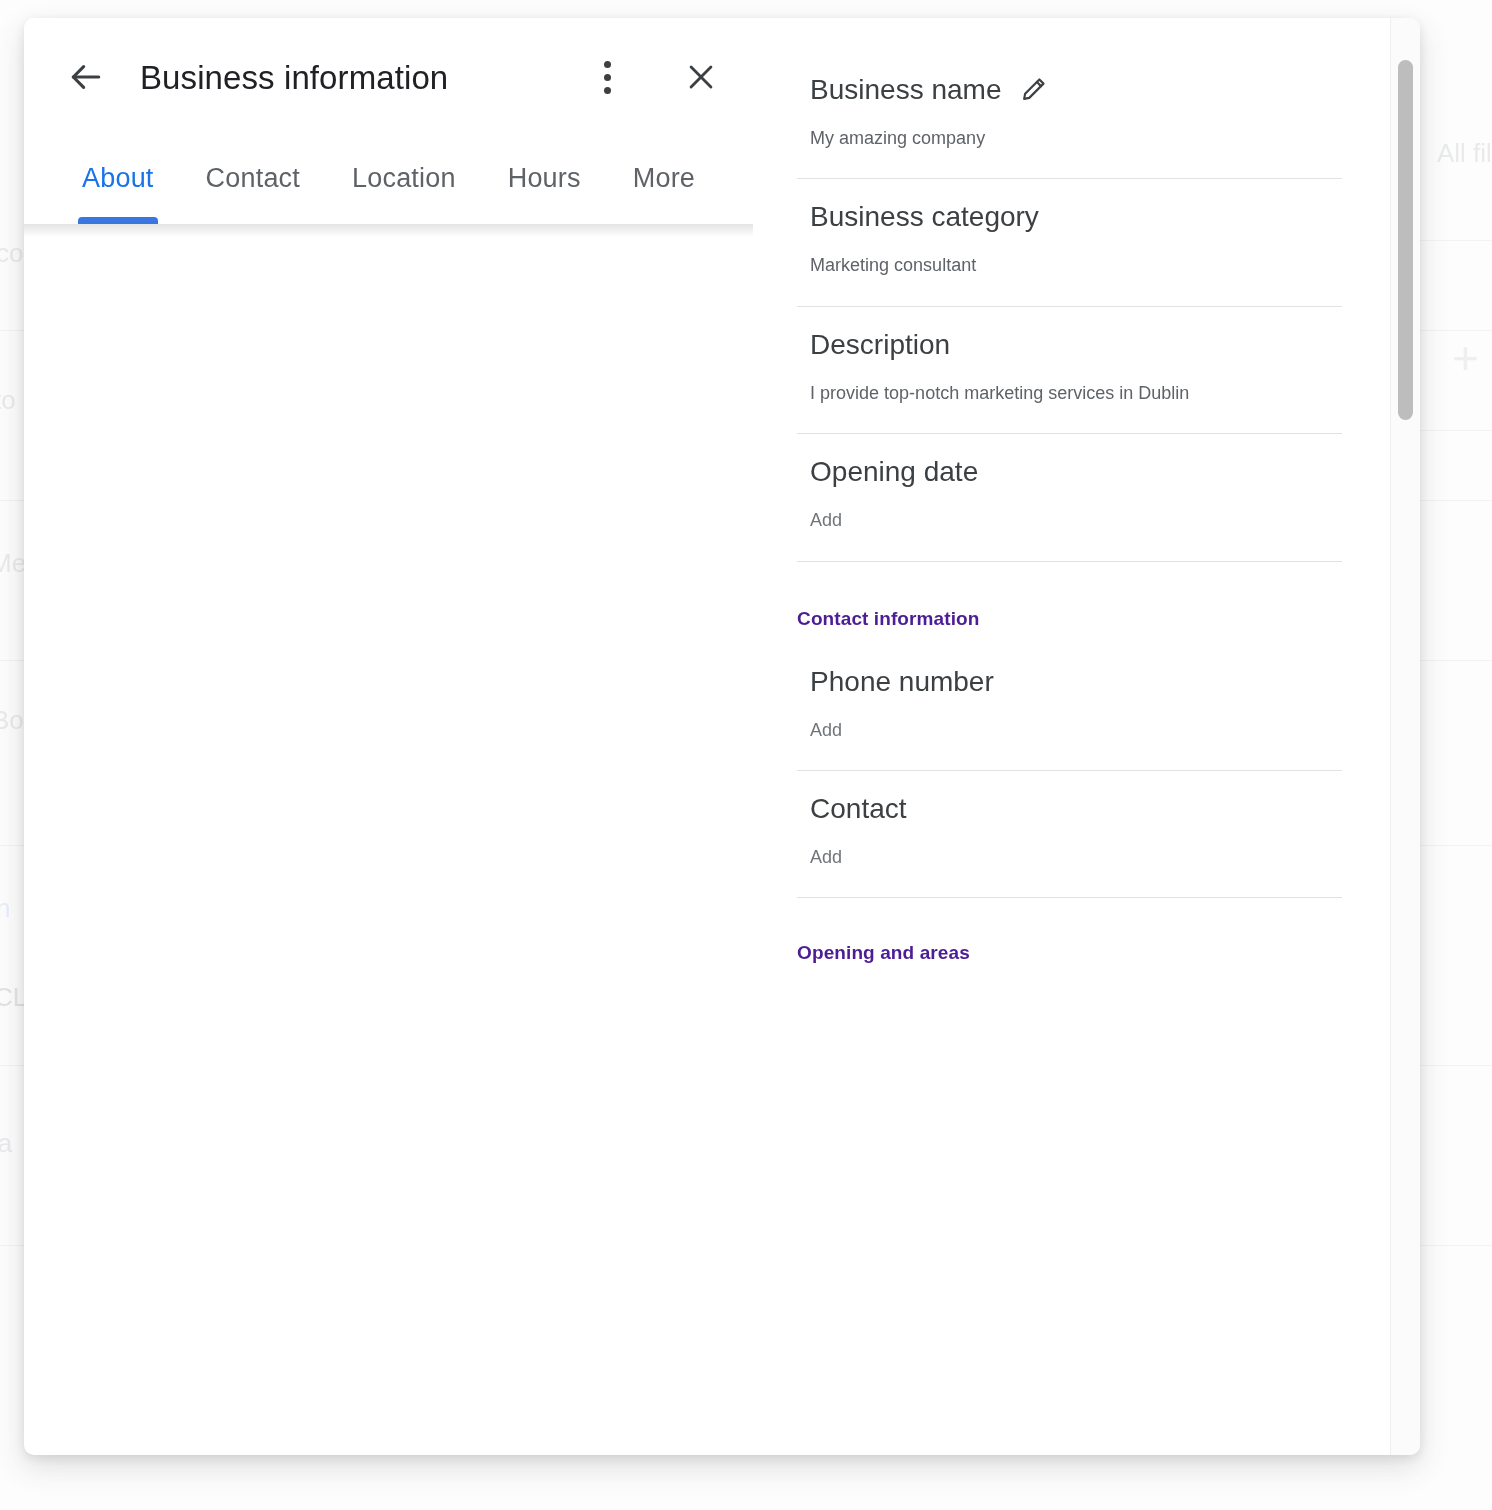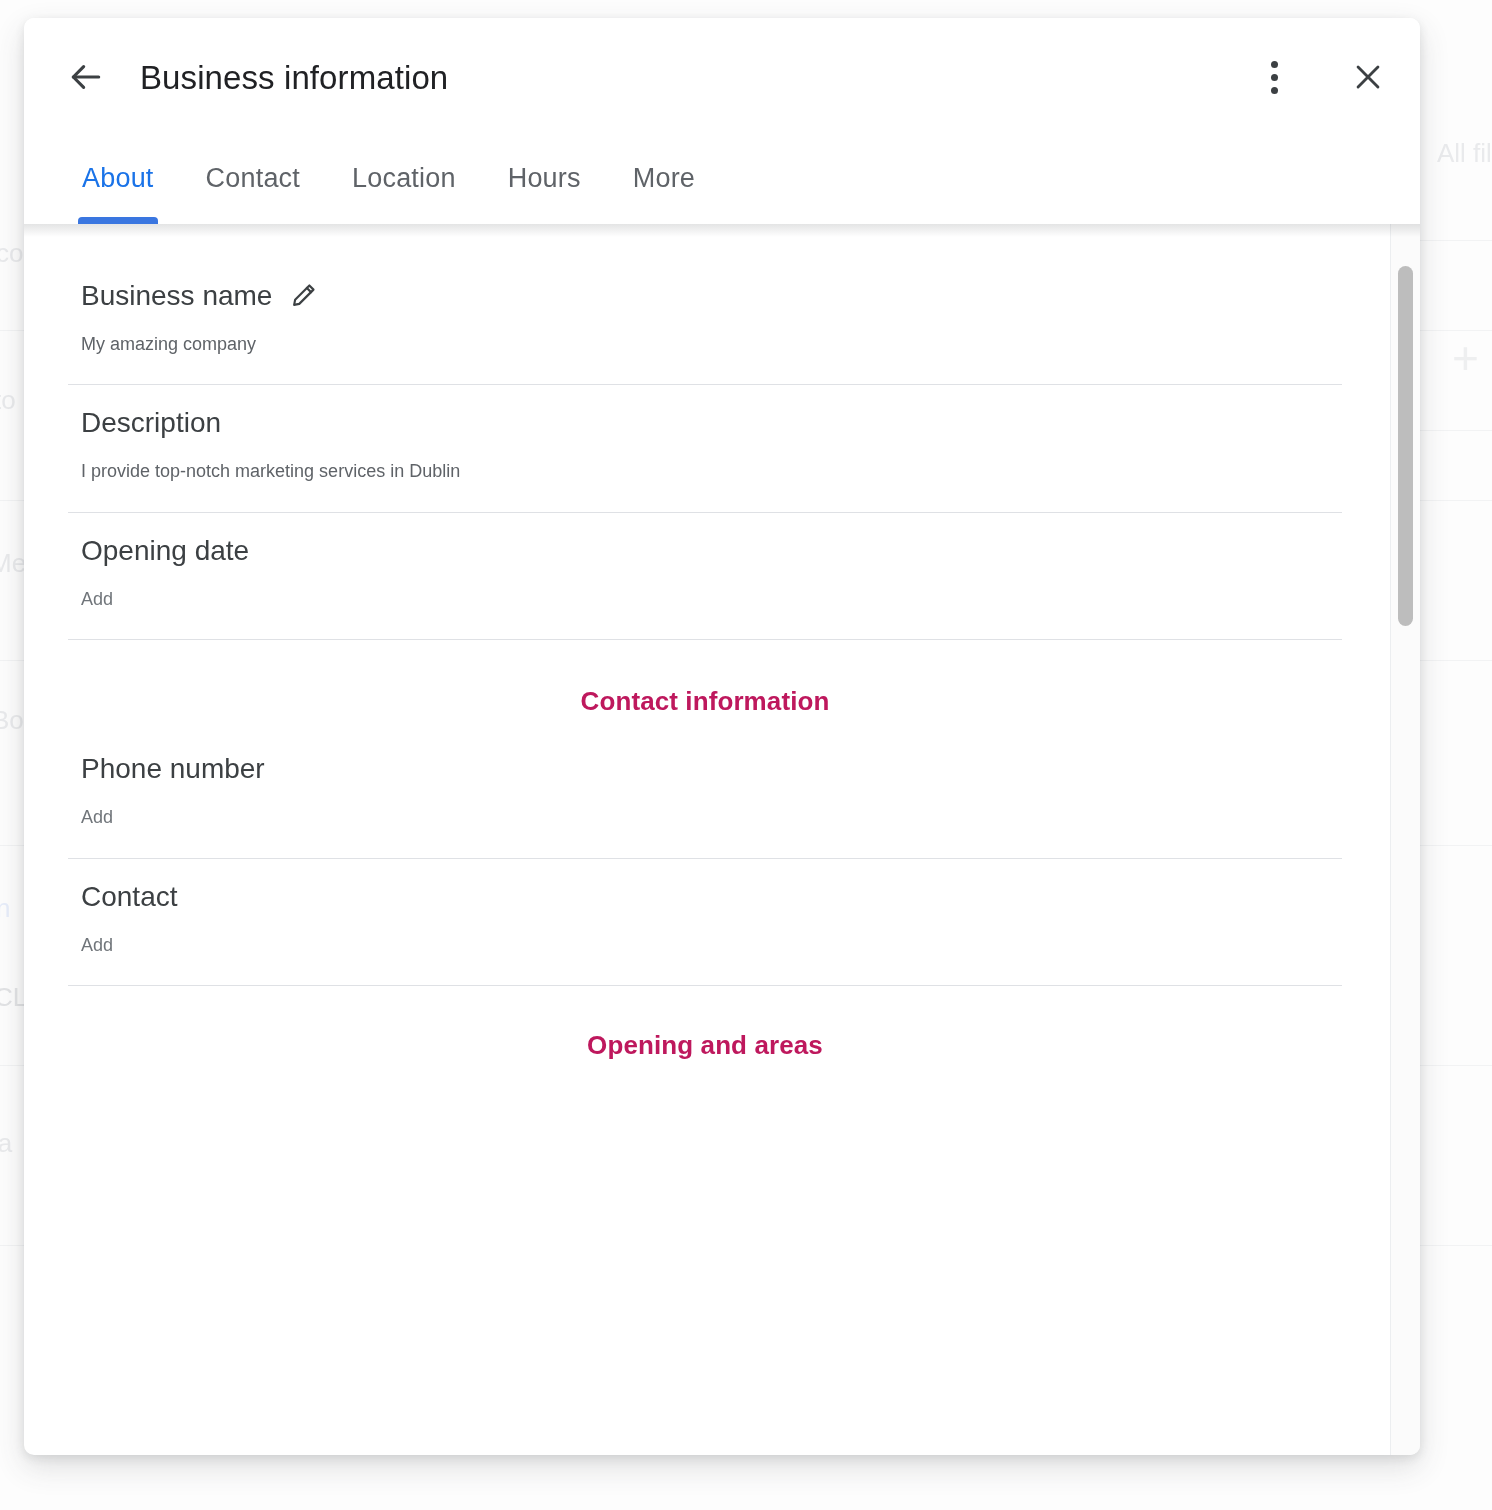--- a/index.html
+++ b/index.html
@@ -46,21 +46,20 @@
     position: absolute;
     left: 24px;
     top: 18px;
     width: 1396px;
     height: 1437px;
     background: #ffffff;
     border-radius: 10px;
     box-shadow: 0 12px 30px rgba(60,64,67,0.16), 0 3px 10px rgba(60,64,67,0.12);
     overflow: hidden;
     display: flex;
-    flex-direction: column;
   }
 
   
   .dialog-header {
     position: relative;
     flex: 0 0 auto;
     height: 206px;
     background: #fff;
     z-index: 3;
   }
@@ -182,26 +181,25 @@
   }
   .field-value {
     margin-top: 20px;
     font-size: 18px;
     color: #5f6368;
     line-height: 1.3;
   }
   .field-value.placeholder { color: #70757a; }
 
   .section-title {
-    font-size: 26px;
+    font-size: 19px;
     font-weight: 700;
-    color: #be185d;
+    color: #4c1d95;
     letter-spacing: 0.1px;
     padding: 46px 0 14px 0;
-    text-align: center;
   }
   .section-title.last { padding-top: 44px; padding-bottom: 0; }
 
   
   .scroll-gutter {
     flex: 0 0 auto;
     width: 30px;
     border-left: 1px solid #eceef0;
     background: #fbfbfb;
     position: relative;
@@ -290,20 +288,28 @@
                 <svg width="30" height="30" viewBox="0 0 24 24" fill="none" stroke="#3c4043" stroke-width="1.7" stroke-linecap="round" stroke-linejoin="round">
                   <path d="M17.1 3.6l3.3 3.3-11.4 11.4-4.1.8.8-4.1z"></path>
                   <line x1="15.1" y1="5.6" x2="18.4" y2="8.9"></line>
                 </svg>
               </span>
             </div>
             <div class="field-value">My amazing company</div>
           </div>
         </div>
 
+        <div class="field">
+          <div class="field-inner">
+            <div class="field-label">
+              <span>Business category</span>
+            </div>
+            <div class="field-value">Marketing consultant</div>
+          </div>
+        </div>
 
         <div class="field">
           <div class="field-inner">
             <div class="field-label">
               <span>Description</span>
             </div>
             <div class="field-value">I provide top-notch marketing services in Dublin</div>
           </div>
         </div>
 

